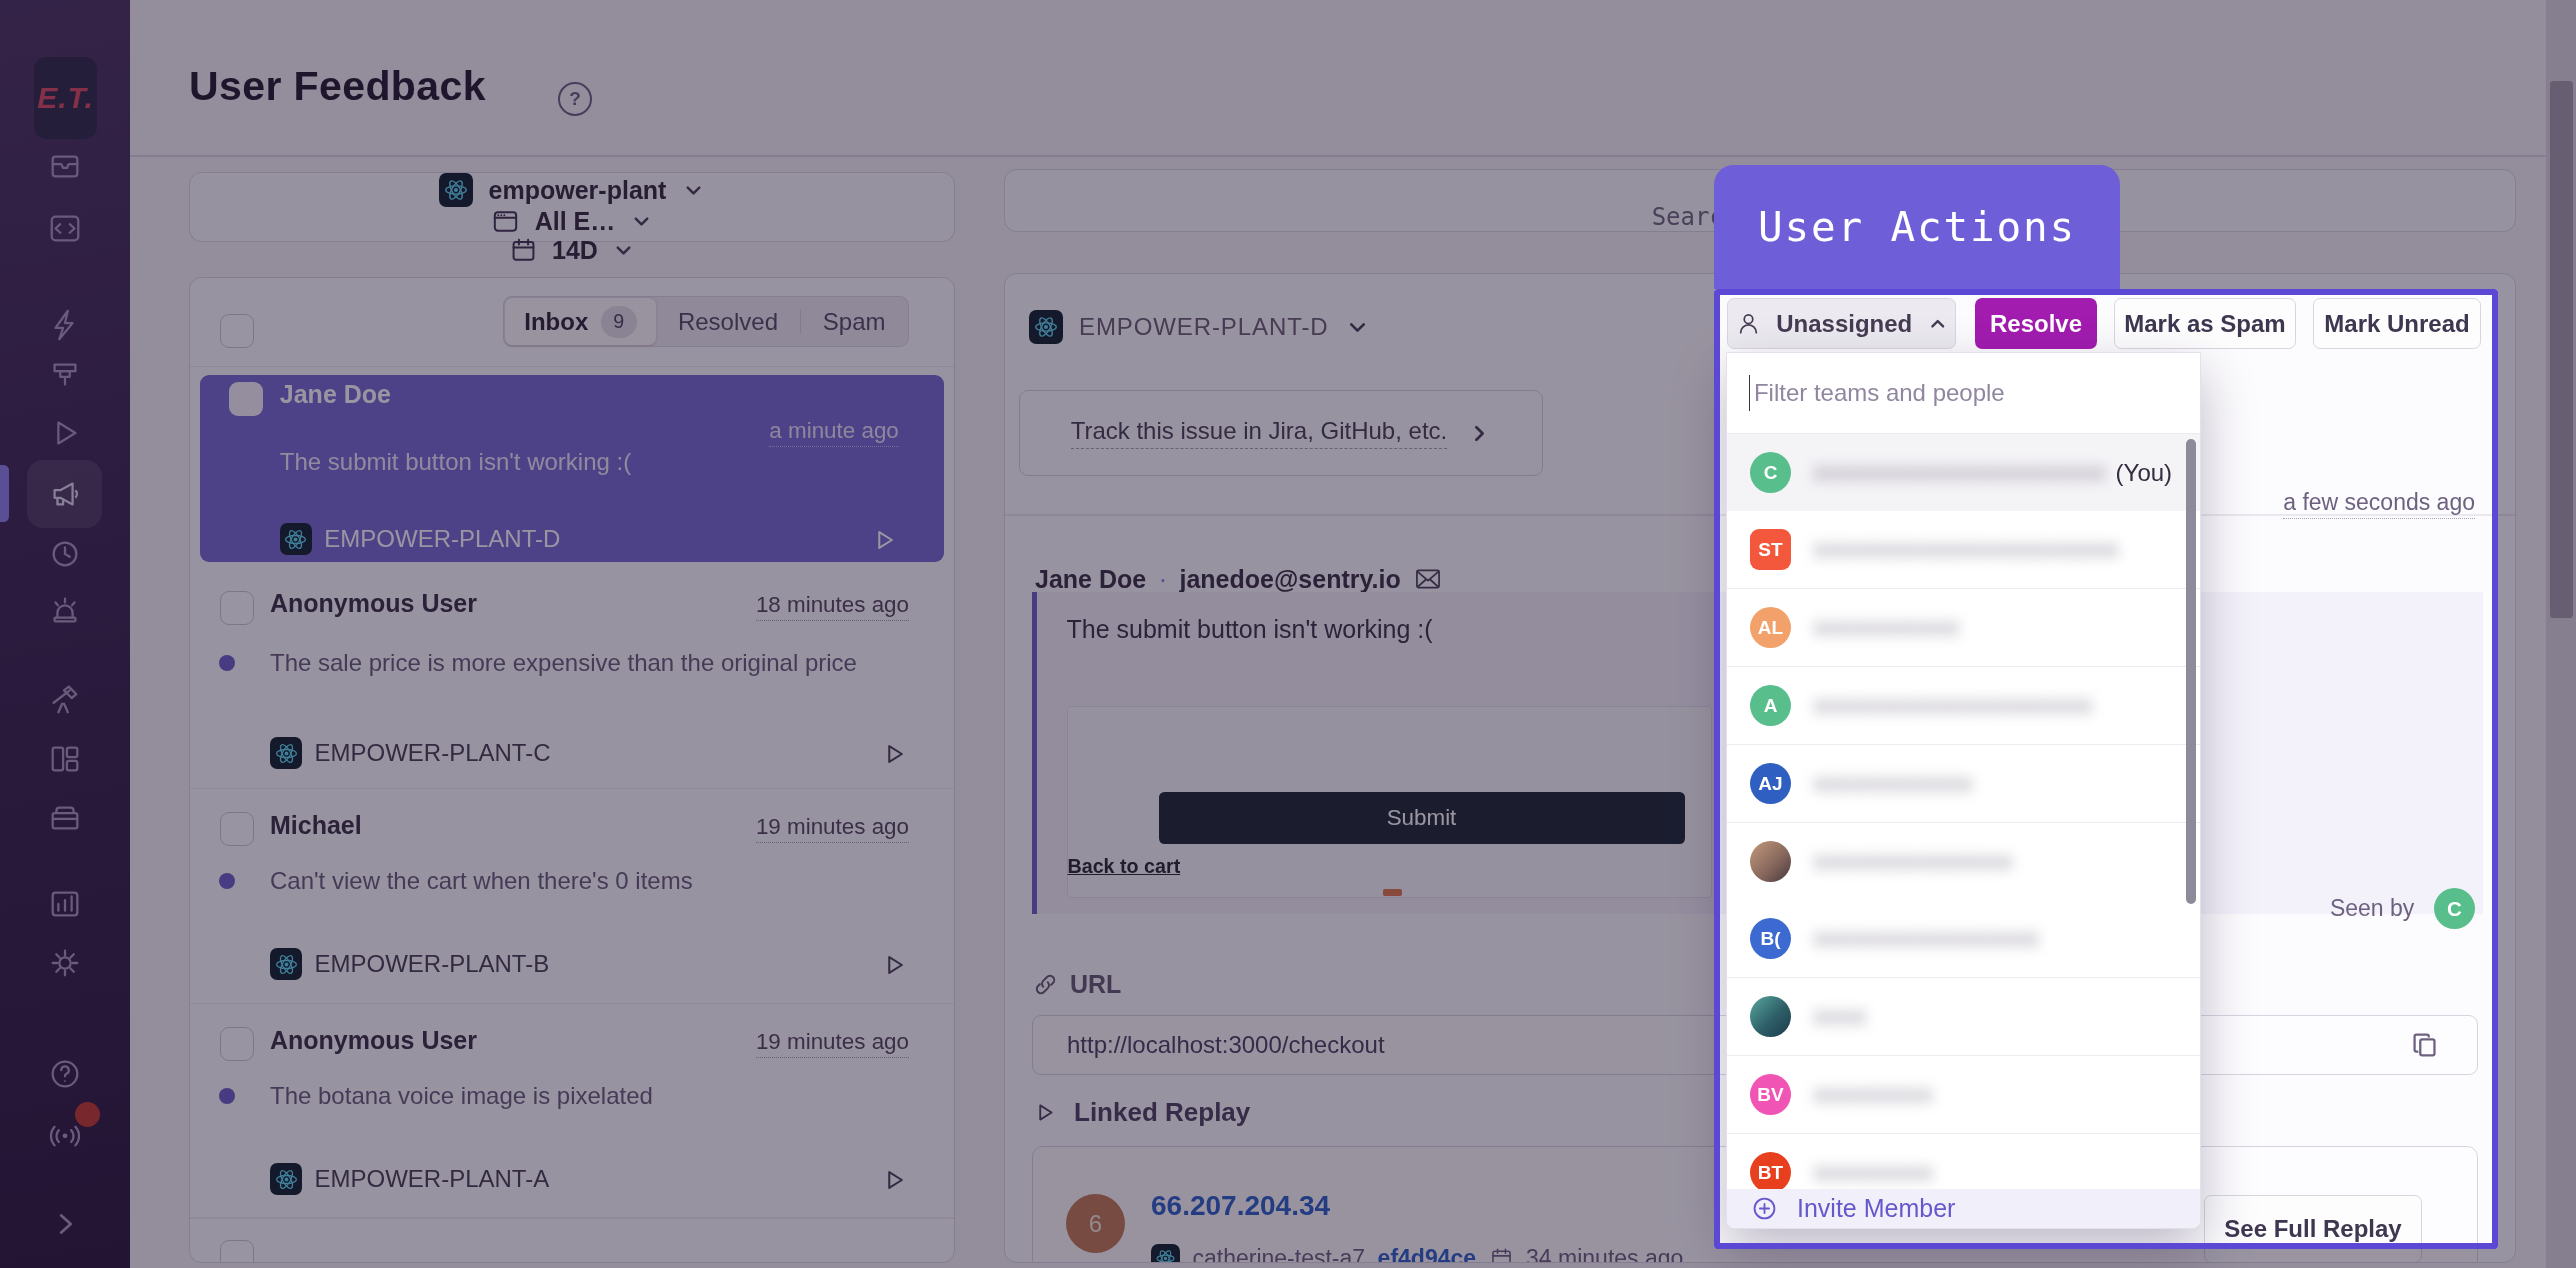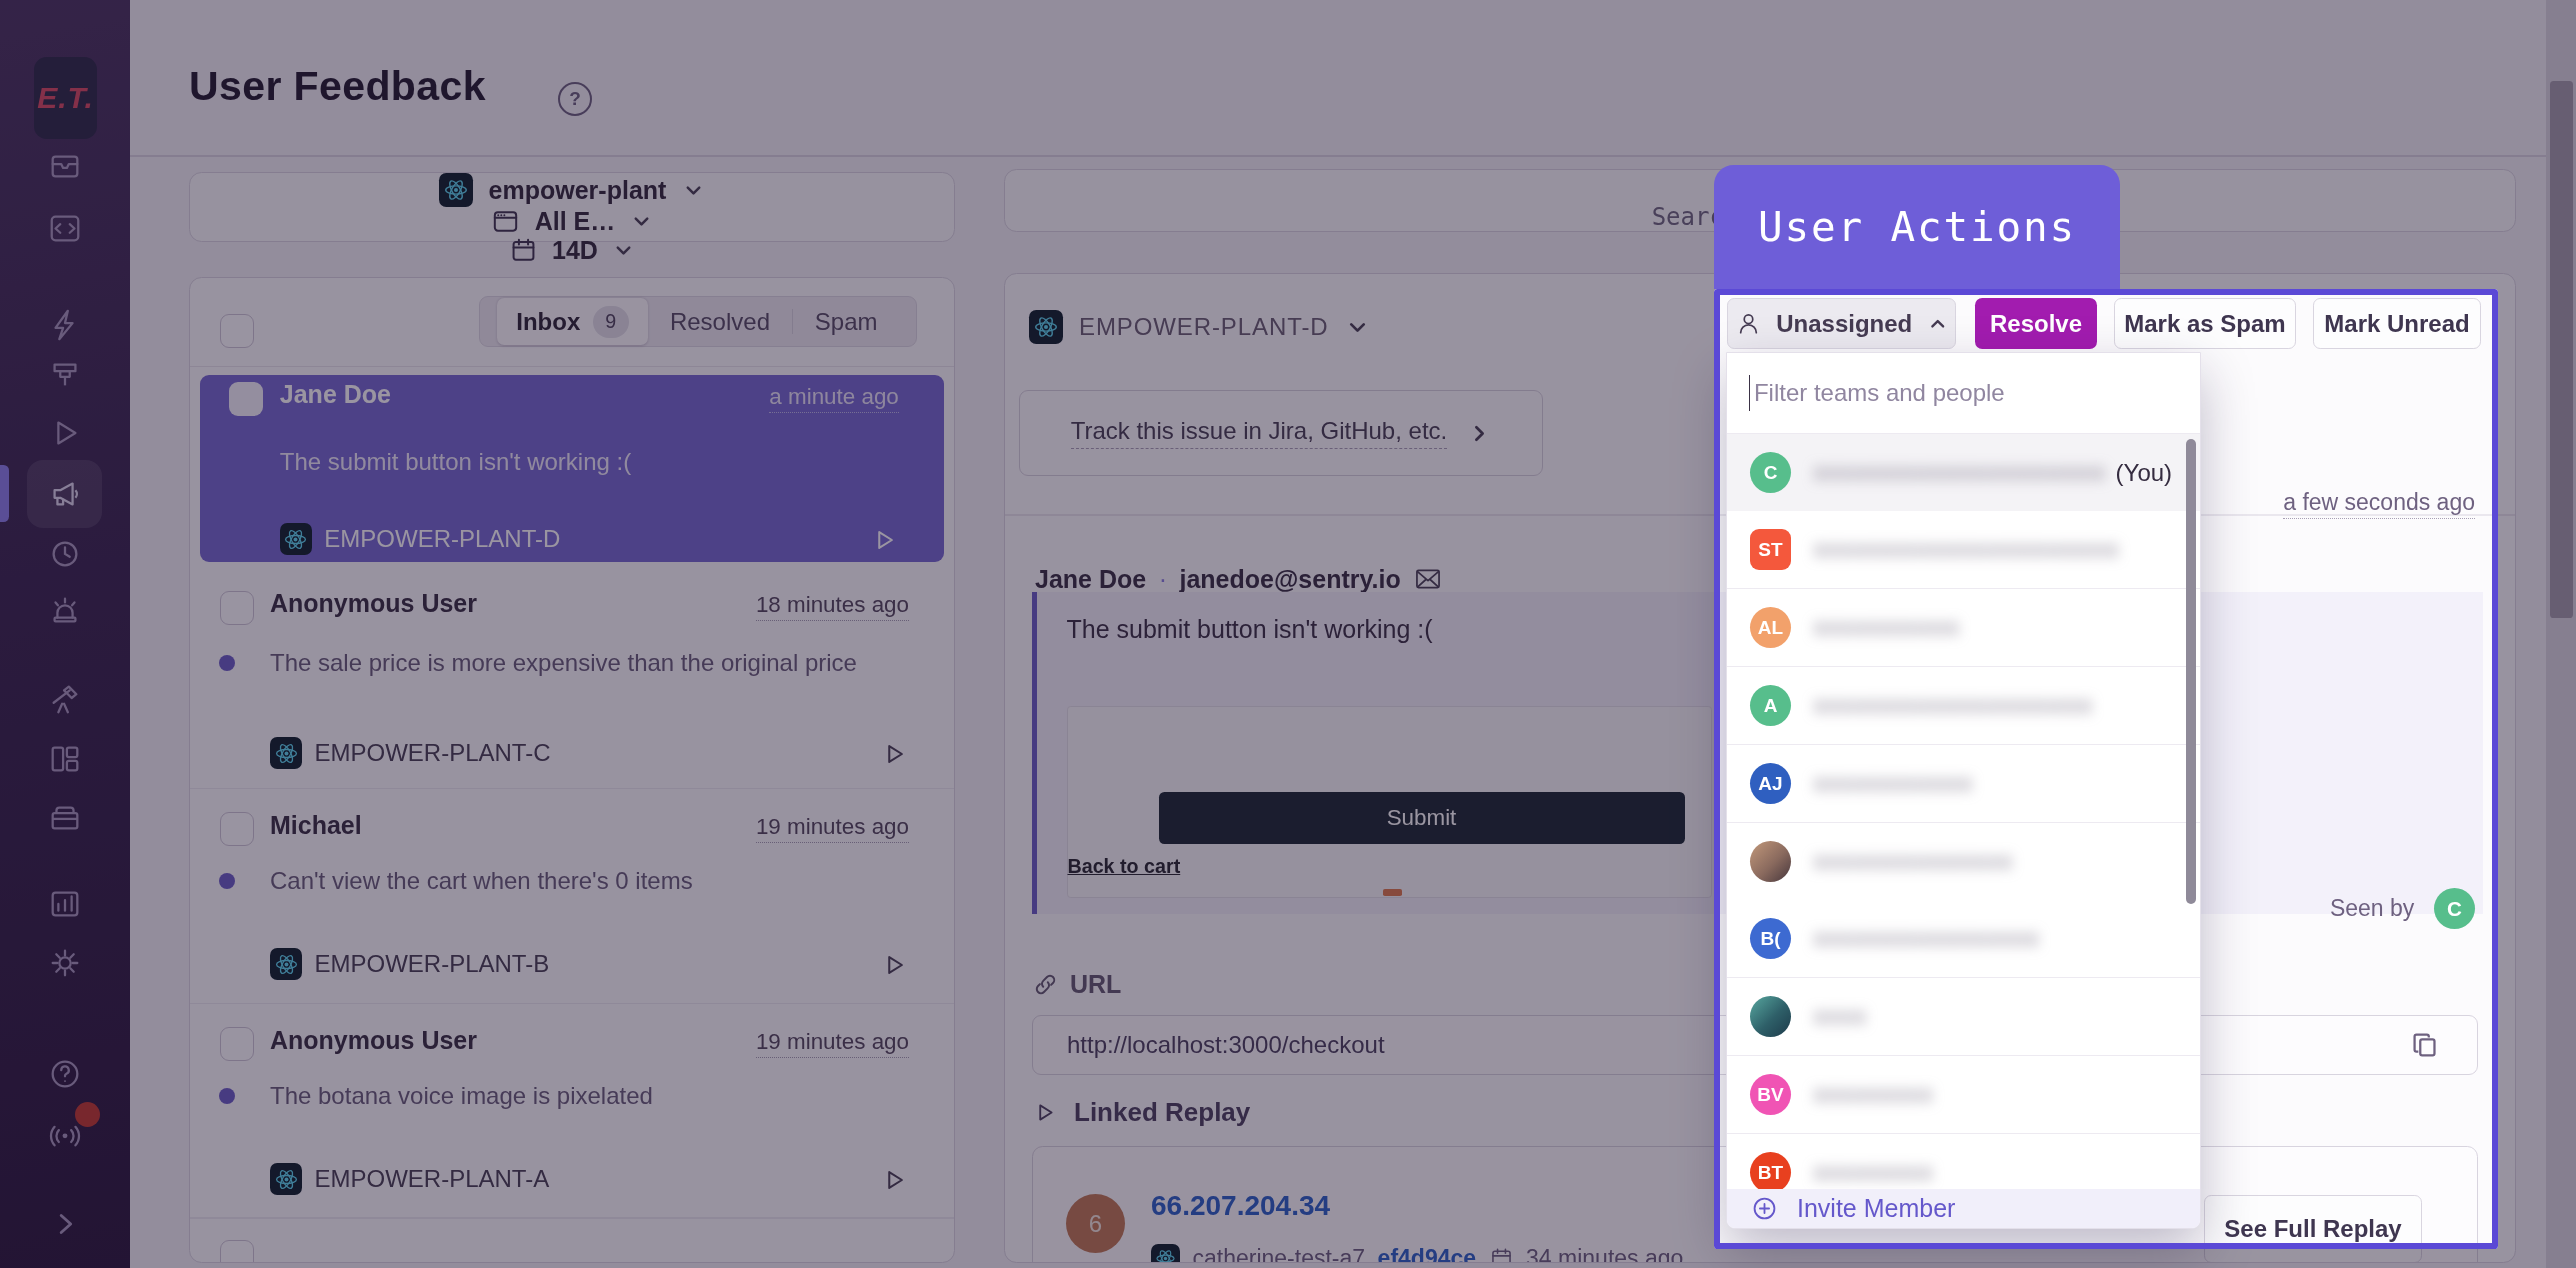--- a/index.html
+++ b/index.html
@@ -29,21 +29,21 @@
   .cb{background:rgba(255,255,255,.75);border:1.8px solid #cdc7d6;border-radius:9px;box-sizing:border-box;}
   
   .fb-item{position:absolute;left:0;width:100%;box-sizing:border-box;}
   .fb-name{position:absolute;left:80px;font-size:25px;font-weight:bold;color:#3a3145;white-space:nowrap;}
   .fb-time{position:absolute;right:45px;font-size:22.4px;color:#55495f;}
   .fb-msg{position:absolute;left:80px;width:590px;font-size:24px;line-height:38px;color:#6a5f7c;}
   .fb-dot{position:absolute;left:29px;width:16px;height:16px;border-radius:50%;}
   .fb-proj{position:absolute;left:80px;font-size:24px;color:#4a4257;display:flex;align-items:center;gap:12.5px;}
   .fb-play{position:absolute;right:45px;color:#4a4257;}
   .sel .fb-name{color:#fff;}
-  .sel .fb-time{color:#e9e5f8;}
+  .sel .fb-time{color:#e9e5f8;margin-top:34px;}
   .sel .fb-msg{color:#efecfa;}
   .sel .fb-proj{color:#fff;}
   .sel .fb-play{color:#fff;}
   
   .m-row{position:absolute;left:0;width:100%;height:78px;border-bottom:0.9px solid #edeaf1;
     display:flex;align-items:center;padding:0 23px;box-sizing:border-box;background:#fff;}
   .m-row .avatar{width:41px;height:41px;border-radius:50%;margin-right:23px;flex:none;
     display:flex;align-items:center;justify-content:center;color:#fff;font-size:19px;font-weight:bold;}
   .m-row .avatar.sq{border-radius:9px;}
   .masked{filter:blur(6.3px);color:#7d7689;font-size:23px;letter-spacing:1.8px;white-space:nowrap;overflow:hidden;}
@@ -215,21 +215,21 @@
         <circle cx="16" cy="16" r="9"></circle>
         <path d="M23 23l8 8"></path>
       </svg>
     <span style="font-family:'DejaVu Sans Mono',monospace;font-size:24px;color:#6f6880">Search Feedback</span>
   </div>
 
   <section class="abs panel" style="left:189px;top:277px;width:766px;height:986px;overflow:hidden">
 
     <div class="abs" style="left:0;top:0;width:100%;height:88px;border-bottom:1.8px solid #e8e5ec">
       <div class="abs cb" style="left:29.5px;top:36px;width:34px;height:34px"></div>
-      <div class="abs flex" style="right:37px;top:18px;height:51px;background:#edeaf1;border:1.8px solid #dcd8e2;border-radius:9px;box-sizing:border-box;padding:17px">
+      <div class="abs flex" style="right:45px;top:18px;height:51px;background:#edeaf1;border:1.8px solid #dcd8e2;border-radius:9px;box-sizing:border-box;padding:1px">
         <div class="flex" style="height:47px;background:#fdfcfe;border-radius:7.2px;padding:0 19.7px;gap:12.5px;box-shadow:0 0.9px 2.7px rgba(40,20,60,.2)">
           <span style="font-size:24px;font-weight:bold;color:#2f2838">Inbox</span>
           <span class="flex" style="background:#e2dfe8;border-radius:894px;min-width:36px;height:32px;justify-content:center;font-size:19.7px;color:#50465e">9</span>
         </div>
         <span style="font-size:24px;color:#584e66;padding:0 21.5px">Resolved</span>
         <span style="width:1.8px;height:25px;background:#d7d3dd"></span>
         <span style="font-size:24px;color:#584e66;padding:0 21.5px">Spam</span>
       </div>
     </div>
 

